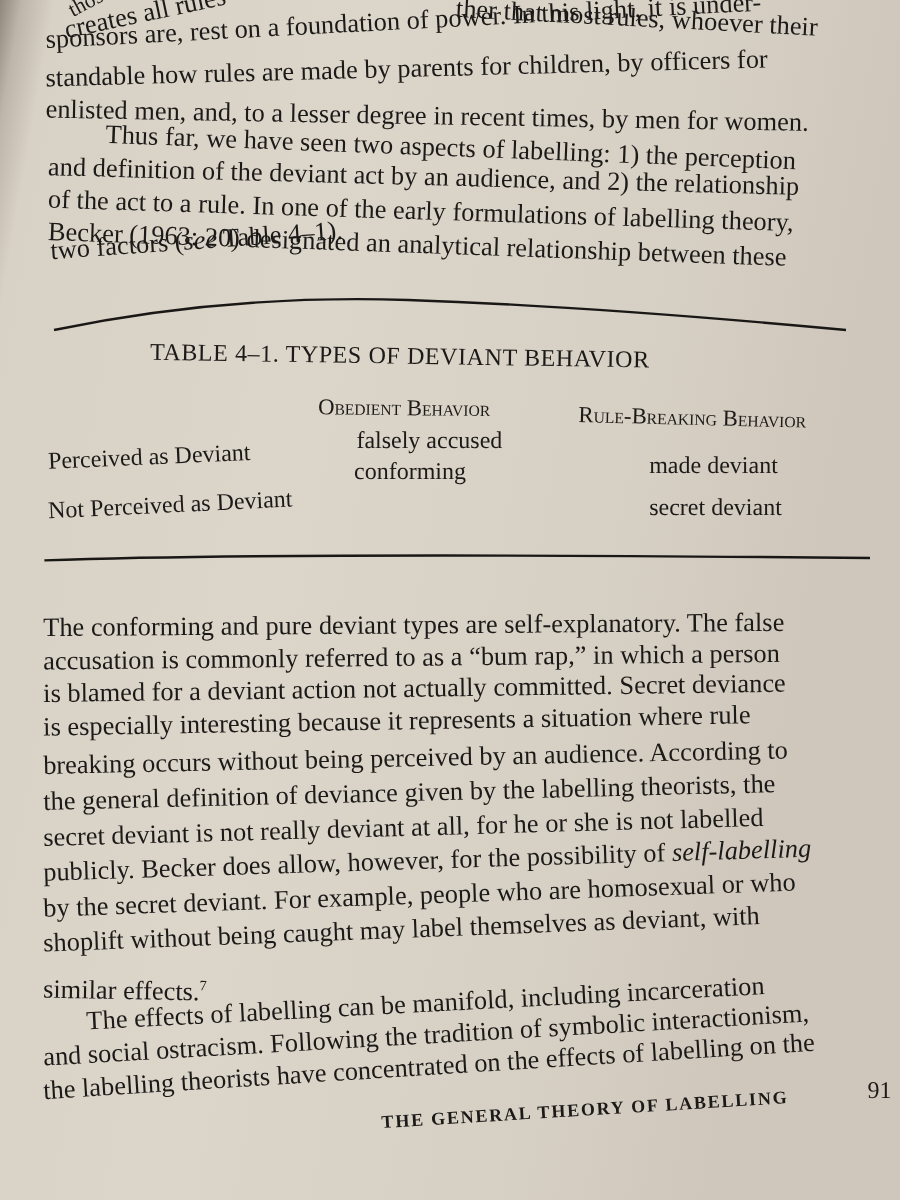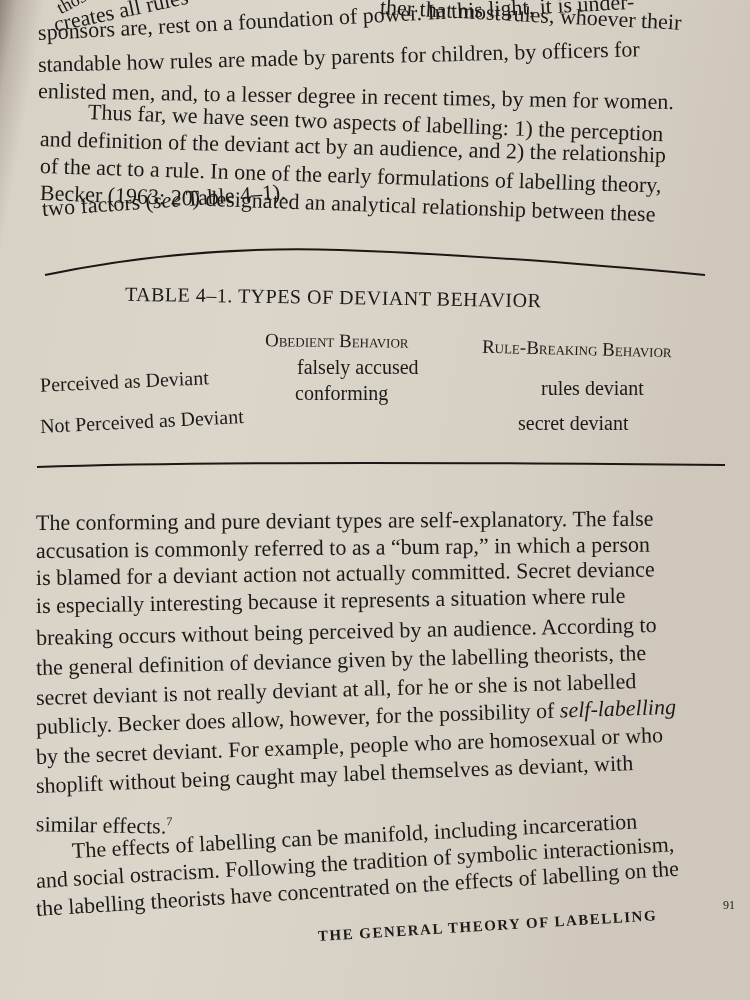--- a/index.html
+++ b/index.html
@@ -26,21 +26,21 @@
     position: absolute; font-size: 17px; font-variant: small-caps; font-size: 19px;
     white-space: nowrap;
   }
   .cell { position: absolute; font-size: 20px; white-space: nowrap; }
   .running-head {
     position: absolute; left: 318px; top: 928px;
     font-size: 15px; letter-spacing: 1.5px; font-weight: bold;
     transform: rotate(-3.5deg); transform-origin: left center; white-space: nowrap;
   }
   .page-number {
-    position: absolute; left: 723px; top: 898px; font-size: 12px;
+    position: absolute; left: 723px; top: 898px; font-size: 20px;
   }
   em { font-style: italic; }
   sup { font-size: 12px; vertical-align: super; }
 </style>
 </head>
 <body>
 
 <div class="page">
 
   <div class="line top-frag" style="left:58px; top:-4px; transform:rotate(-28deg); font-size:18px;">
@@ -86,25 +86,25 @@
 
   <div class="col-head" style="left:265px; top:330px; transform:rotate(0.6deg);">
     <span>Obedient Behavior</span>
   </div>
   <div class="col-head" style="left:482px; top:338px; transform:rotate(1.4deg);">
     <span>Rule-Breaking Behavior</span>
   </div>
 
   <div class="cell" style="left:40px; top:370px; transform:rotate(-2.5deg);">Perceived as Deviant</div>
   <div class="cell" style="left:297px; top:356px;">falsely accused</div>
-  <div class="cell" style="left:541px; top:377px;">rules deviant</div>
+  <div class="cell" style="left:541px; top:377px;">made deviant</div>
 
   <div class="cell" style="left:40px; top:410px; transform:rotate(-2.8deg);">Not Perceived as Deviant</div>
   <div class="cell" style="left:295px; top:382px;">conforming</div>
-  <div class="cell" style="left:518px; top:412px;">secret deviant</div>
+  <div class="cell" style="left:541px; top:412px;">secret deviant</div>
 
   <svg style="position:absolute; left:35px; top:455px;" width="690" height="20">
     <path d="M2 12 Q 200 5, 690 10" stroke="#1a1816" stroke-width="2" fill="none"></path>
   </svg>
 
   <div class="line" style="left:36px; top:510px; transform:rotate(-0.4deg);">
     <span>The conforming and pure deviant types are self-explanatory. The false</span>
   </div>
   <div class="line" style="left:36px; top:538px; transform:rotate(-0.6deg);">
     <span>accusation is commonly referred to as a “bum rap,” in which a person</span>

